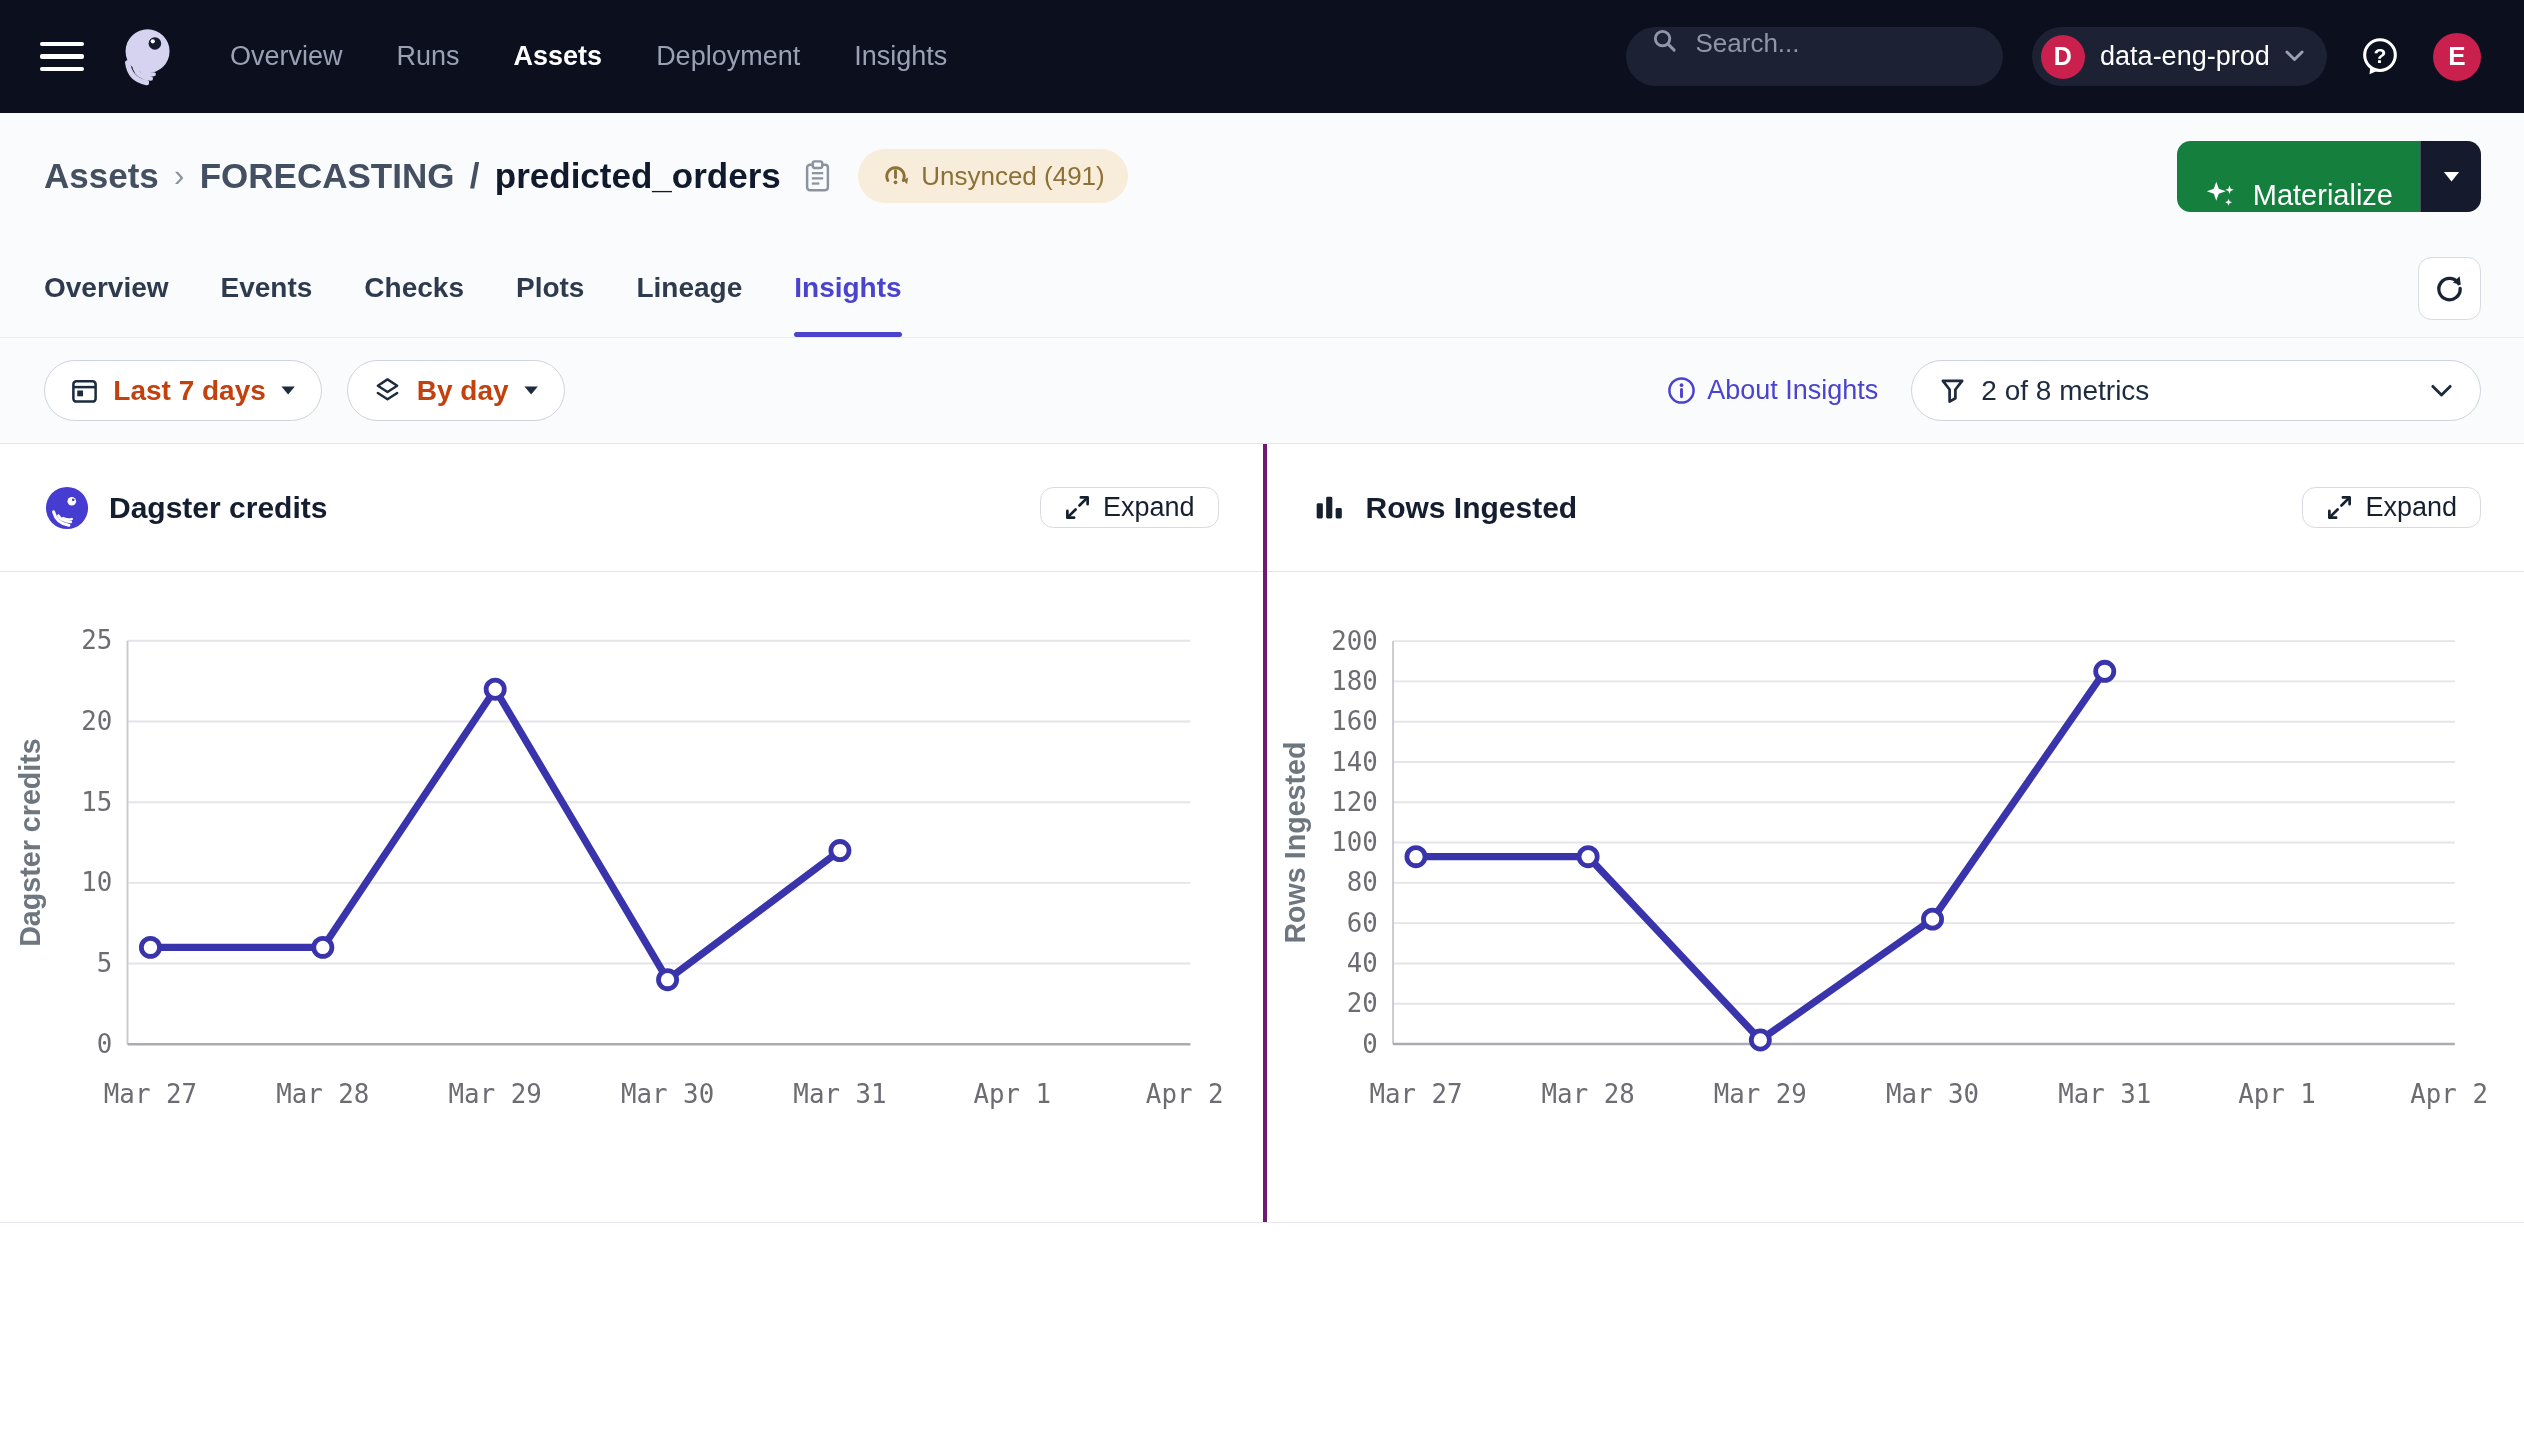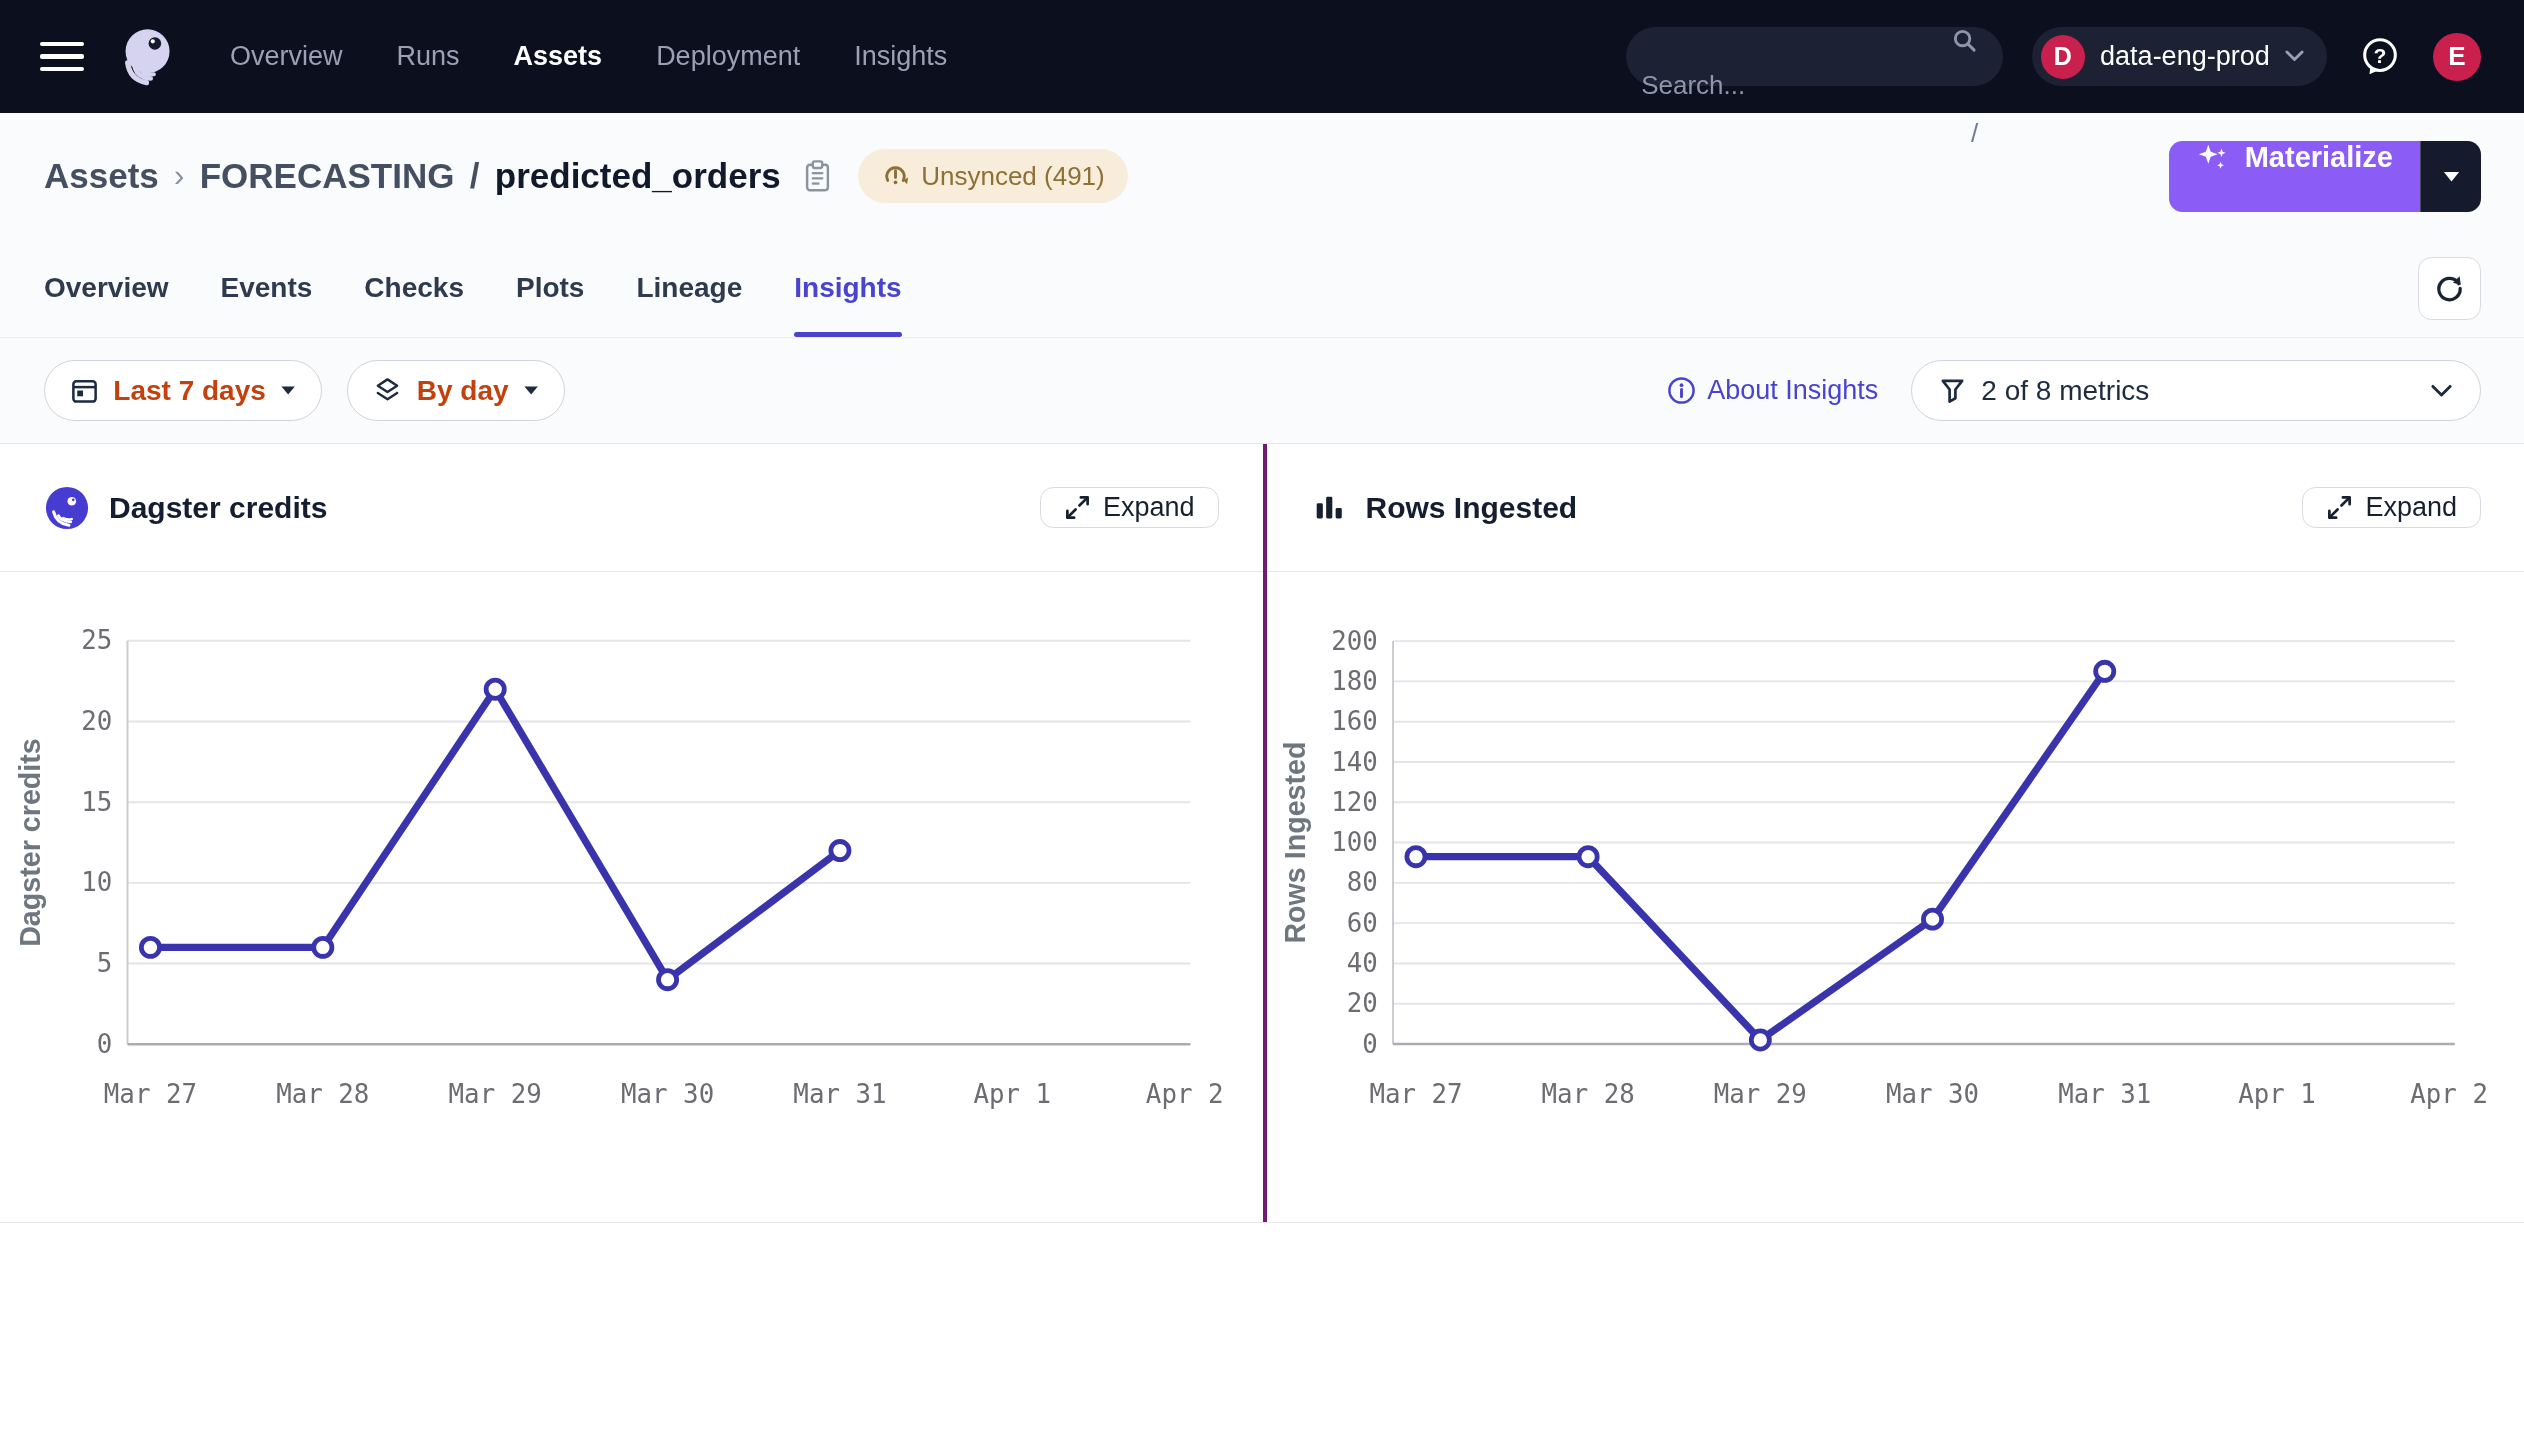--- a/index.html
+++ b/index.html
@@ -18,21 +18,21 @@
   }
   .hamburger { width:44px; display:flex; flex-direction:column; gap:7.7px; cursor:pointer; }
   .hamburger span { height:4.8px; background:#ffffff; border-radius:1.9px; }
   .nav-logo { width:67px; height:67px; display:flex; align-items:center; justify-content:center; }
   .nav-items { display:flex; gap:54px; margin-left:21px; }
   .nav-item { font-size:27px; font-weight:500; color:#9BA1B5; cursor:pointer; }
   .nav-item.active { color:#ffffff; font-weight:700; }
   .topnav .spacer { flex:1; }
   .search-pill {
     width:377px; height:59px; background:#1C2233; border-radius:30px;
-    display:flex; align-items:flex-end; gap:15.3px; padding:0 25px;flex-direction:column;
+    display:flex; align-items:flex-start; gap:15.3px; padding:0 25px;
   }
   .search-pill input {
     flex:1; background:transparent; border:none; outline:none;
     font-size:26px; color:#E6E9F2; font-family:"Liberation Sans", sans-serif;
   }
   .search-pill input::placeholder { color:#8F96AA; }
   .search-slash { color:#707892; font-size:26px; }
   .deploy-pill {
     height:59px; background:#1C2233; border-radius:30px;
     display:flex; align-items:center; gap:15.3px; padding:0 23px 0 8.6px; cursor:pointer;
@@ -61,23 +61,23 @@
   .crumb-current { color:#101A2C; font-weight:700; }
   .copy-icon { margin-left:5.7px; cursor:pointer; display:flex; }
   .status-badge {
     margin-left:25px; height:54px; border-radius:27px; background:#F7EDDA;
     color:#8D7036; font-size:26px; display:flex; align-items:center; gap:11.5px;
     padding:0 23px; cursor:pointer;
   }
   .breadcrumb-row .spacer { flex:1; }
   .materialize-group { display:flex; }
   .materialize-main {
-    height:71px; background:#8b5cf6; color:#fff; border-radius:13.4px 0 0 13.4px;
-    display:flex; align-items:flex-start; gap:14.3px; padding:0 27px;
-    font-size:29px; font-weight:700; cursor:pointer;
+    height:71px; background:#15803d; color:#fff; border-radius:13.4px 0 0 13.4px;
+    display:flex; align-items:flex-end; gap:14.3px; padding:0 27px;
+    font-size:29px; font-weight:400; cursor:pointer;
   }
   .materialize-caret {
     width:61px; height:71px; background:#151B2D; border-radius:0 13.4px 13.4px 0;
     border-left:1.9px solid rgba(255,255,255,.22);
     display:flex; align-items:center; justify-content:center; cursor:pointer;
   }
   
   .tabs-row {
     height:99px; display:flex; align-items:stretch; padding:0 44px;
     position:relative; border-bottom:1px solid #ECEDF1;

